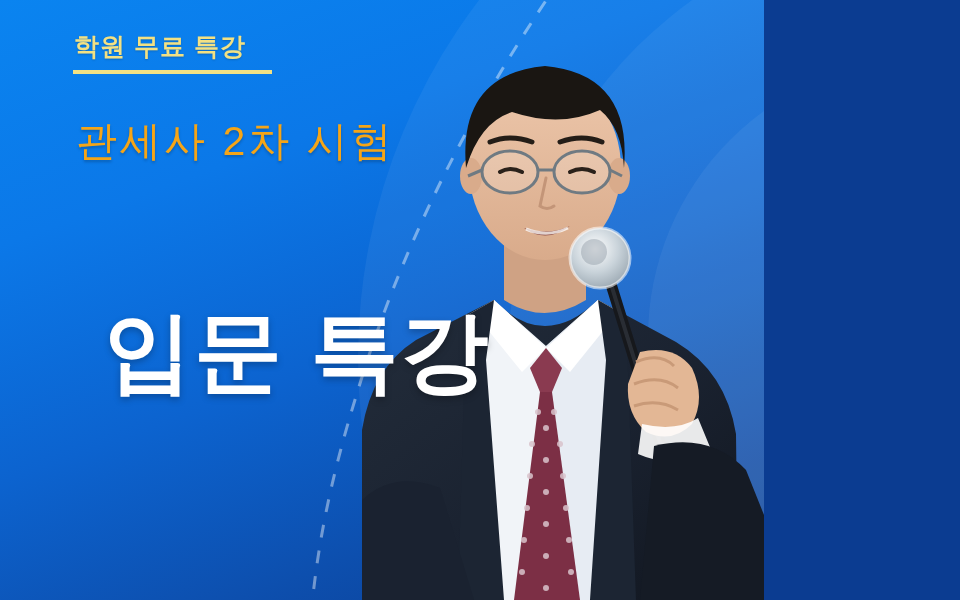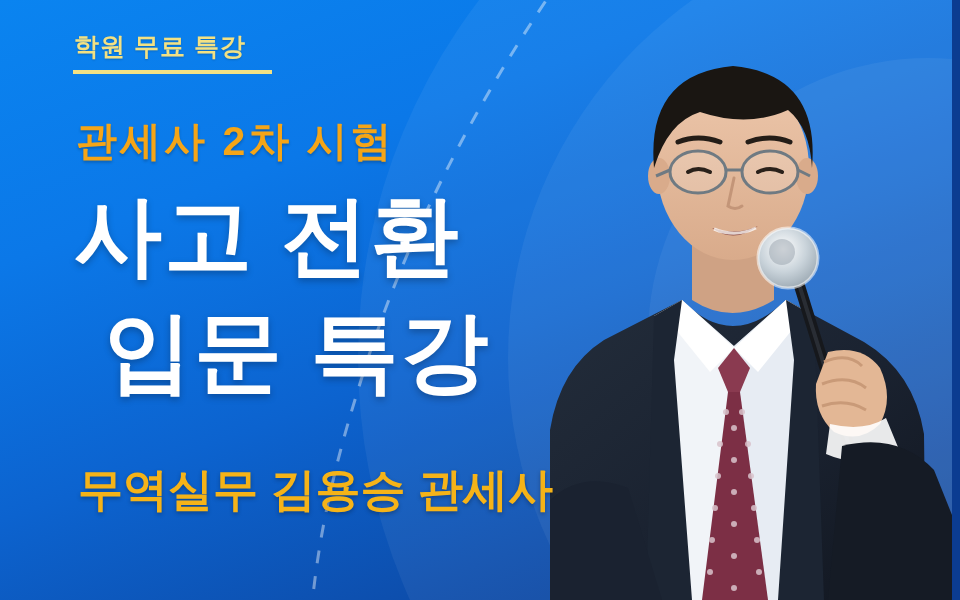--- a/index.html
+++ b/index.html
@@ -2,21 +2,21 @@
 <html><head>
 <meta charset="utf-8">
 <style>
   html,body{margin:0;padding:0;}
   body{
     width:960px;height:600px;overflow:hidden;
     font-family:"Liberation Sans","DejaVu Sans",sans-serif;
     background:#0b3c91;
   }
   #banner{
-    position:relative;width:952px;height:600px;overflow:hidden;
+    position:relative;width:764px;height:600px;overflow:hidden;
     background:
       linear-gradient(160deg,#0a84f0 0%,#0b78e8 28%,#0c63cf 55%,#0d4fae 78%,#0b3c91 100%);
   }
 
   
   .ring{position:absolute;border-radius:50%;pointer-events:none;}
   #ring-outer{
     width:1180px;height:1180px;left:358px;top:-232px;
     background:rgba(255,255,255,0.055);
   }
@@ -51,21 +51,21 @@
     font-size:25px;font-weight:bold;letter-spacing:1px;
     color:#f2e184;white-space:nowrap;
     text-shadow:0 1px 2px rgba(0,0,0,0.18);
   }
   #tag-underline{
     position:absolute;left:73px;top:70px;width:199px;height:4px;
     background:#f2e184;
   }
   #subtitle{
     position:absolute;left:76px;top:114px;
-    font-size:41px;font-weight:bold;letter-spacing:3px;
+    font-size:41px;font-weight:normal;letter-spacing:3px;
     color:#f5a517;white-space:nowrap;
     text-shadow:0 2px 3px rgba(0,0,0,0.22);
   }
   .headline{
     position:absolute;left:74px;
     font-size:88px;font-weight:bold;letter-spacing:2px;
     color:#ffffff;white-space:nowrap;line-height:1;
     text-shadow:0 3px 7px rgba(0,0,0,0.26);
   }
   #headline-1{top:192px;}
@@ -203,20 +203,18 @@
   </svg>
 
   <div id="text-col">
 
     <div id="tag-line">학원 무료 특강</div>
 
     <div id="tag-underline"></div>
 
     <div id="subtitle">관세사 2차 시험</div>
 
-    <div class="headline" id="headline-1">사고 전환</div>
 
     <div class="headline" id="headline-2">입문 특강</div>
 
-    <div id="presenter">무역실무 김용승 관세사</div>
 
   </div>
 </div>
 
 </body></html>

